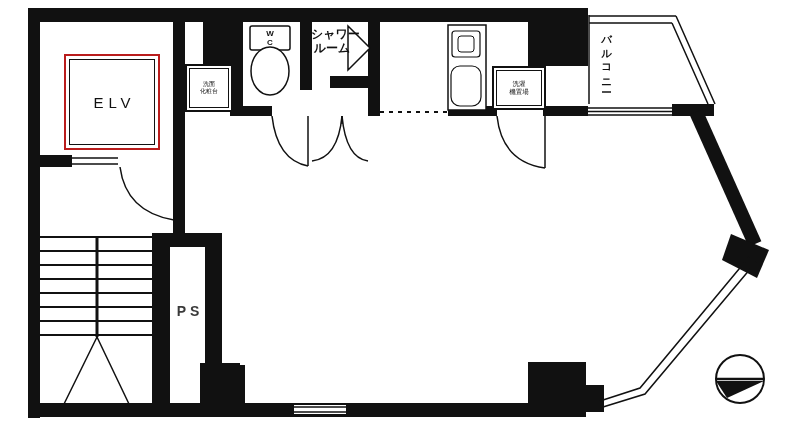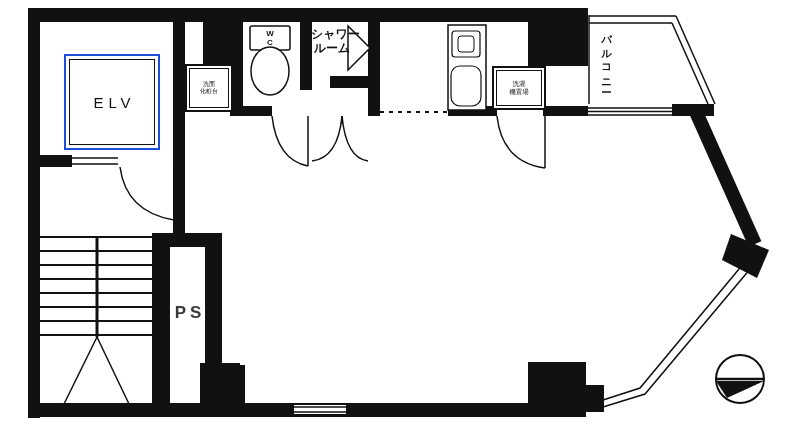--- a/index.html
+++ b/index.html
@@ -4,21 +4,21 @@
 <style>
   html,body{margin:0;padding:0;background:#ffffff;}
   #plan{
     position:relative;width:787px;height:441px;background:#ffffff;overflow:hidden;
     font-family:"Liberation Sans","DejaVu Sans",sans-serif;color:#111;
   }
   #plan svg{position:absolute;left:0;top:0;}
   .lbl{position:absolute;line-height:1.15;white-space:pre;color:#111;}
   .elv-shaft{
     position:absolute;left:64px;top:54px;width:96px;height:96px;
-    border:2px solid #1d4ed8;box-sizing:border-box;background:#fff;
+    border:2px solid #b91c1c;box-sizing:border-box;background:#fff;
   }
   .elv-shaft .inner{
     position:absolute;inset:3px;border:1px solid #111;
     display:flex;align-items:center;justify-content:center;
   }
   .elv-label{font-size:15px;letter-spacing:5px;padding-left:5px;}
   .fixture{
     position:absolute;border:2px solid #111;box-sizing:border-box;background:#fff;
   }
   .fixture .inner{
@@ -29,21 +29,21 @@
   .fixture-a{left:185px;top:64px;width:48px;height:48px;}
   .fixture-a .inner{font-size:6px;line-height:1.2;}
   .fixture-b{left:492px;top:66px;width:54px;height:44px;}
   .fixture-b .inner{font-size:6.5px;line-height:1.2;}
   .wc-label{left:258px;top:30px;width:24px;text-align:center;font-size:8px;font-weight:bold;line-height:1.1;}
   .shower-label{left:311px;top:28px;width:42px;text-align:center;font-size:12px;font-weight:bold;}
   .balcony-label{
     left:601px;top:27px;height:84px;writing-mode:vertical-rl;
     font-size:10.5px;letter-spacing:3px;font-weight:bold;
   }
-  .ps-label{left:168px;top:303px;width:44px;text-align:center;font-size:17px;letter-spacing:4px;font-weight:bold;color:#3a3a3a;}
+  .ps-label{left:168px;top:303px;width:44px;text-align:center;font-size:14px;letter-spacing:4px;font-weight:bold;color:#3a3a3a;}
 </style>
 </head>
 <body>
 
 <div id="plan">
 
   <svg width="787" height="441" viewBox="0 0 787 441">
 
     <g fill="#111">
       <rect x="28" y="8" width="560" height="14"></rect>

